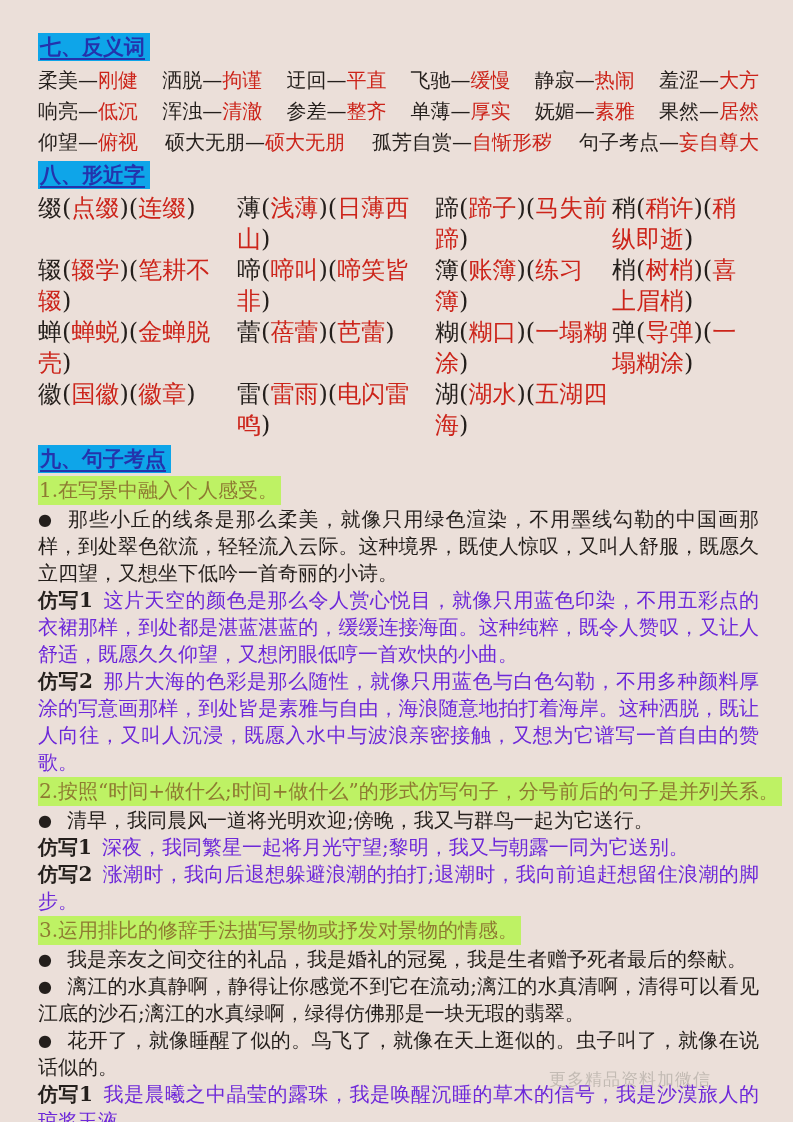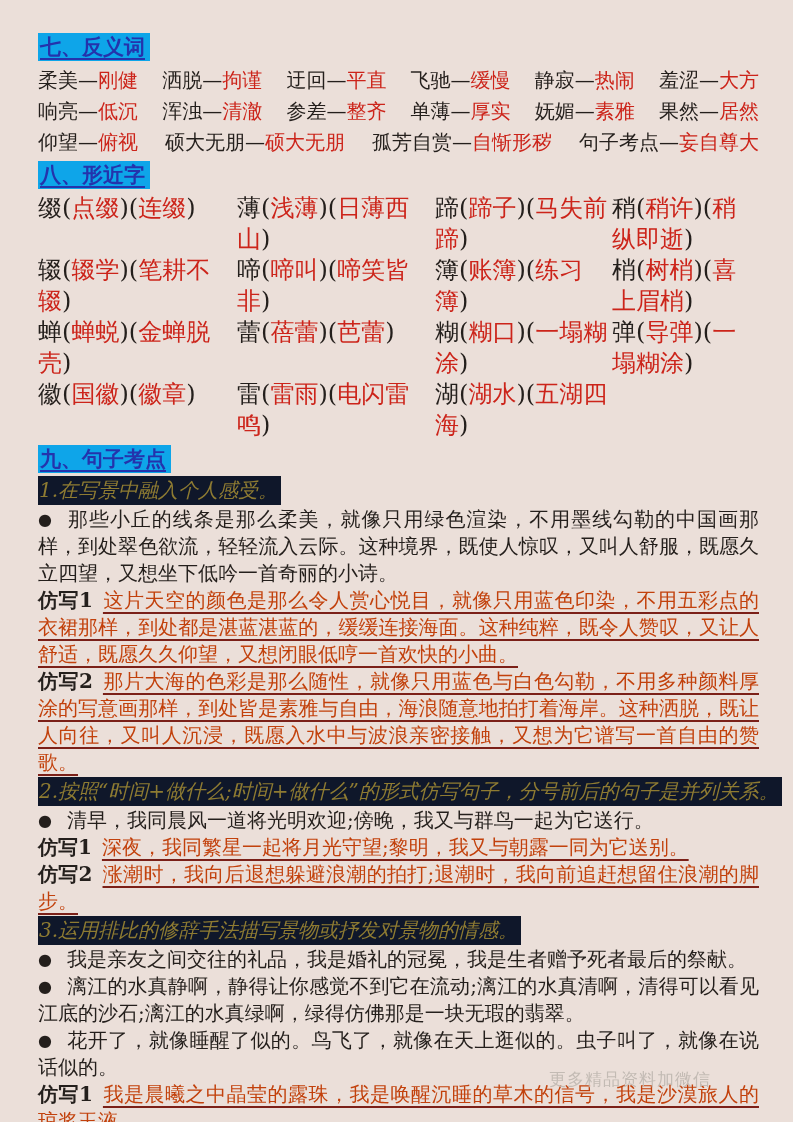--- a/index.html
+++ b/index.html
@@ -42,32 +42,30 @@
   .char-grid {
     display: grid;
     grid-template-columns: 199px 198px 177px 1fr;
     font-size: 24px; line-height: 31px;
     margin-bottom: 5px;
   }
   
   .sent-items p { margin: 0; font-size: 20px; line-height: 27px; text-align: justify; }
   .point { margin: 2px 0 !important; white-space: nowrap; }
   .yellow-hl {
-    background: #0f172a;
+    background: #bef264;
     color: #8e7b32;
     padding: 2px 3px 3px 1px;
     -webkit-box-decoration-break: clone;
     box-decoration-break: clone;
-    font-style: italic;
   }
   .bullet { margin-right: 15px; font-size: 16px; vertical-align: 1px; }
   .fx-label { font-weight: bold; margin-right: 10px; white-space: nowrap; }
   .fx-text {
-    color: #c2410c;
-    text-decoration: underline;
+    color: #6d28d9;
     text-decoration-color: #7b2018;
     text-decoration-thickness: 1.5px;
     text-underline-offset: 5px;
   }
   .watermark {
     position: absolute;
     right: 82px; top: 1068px;
     font-size: 17px;
     color: #c3bbb4;
     font-family: "Liberation Sans", sans-serif;

